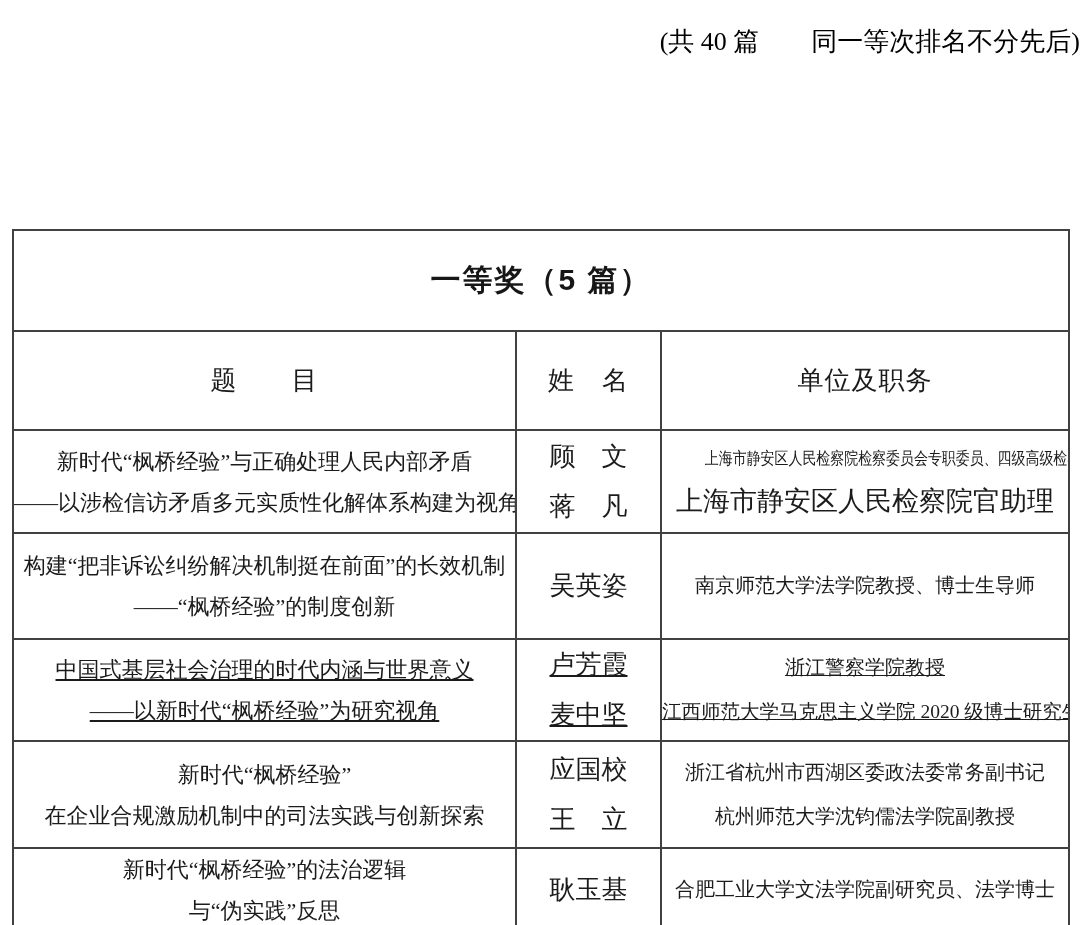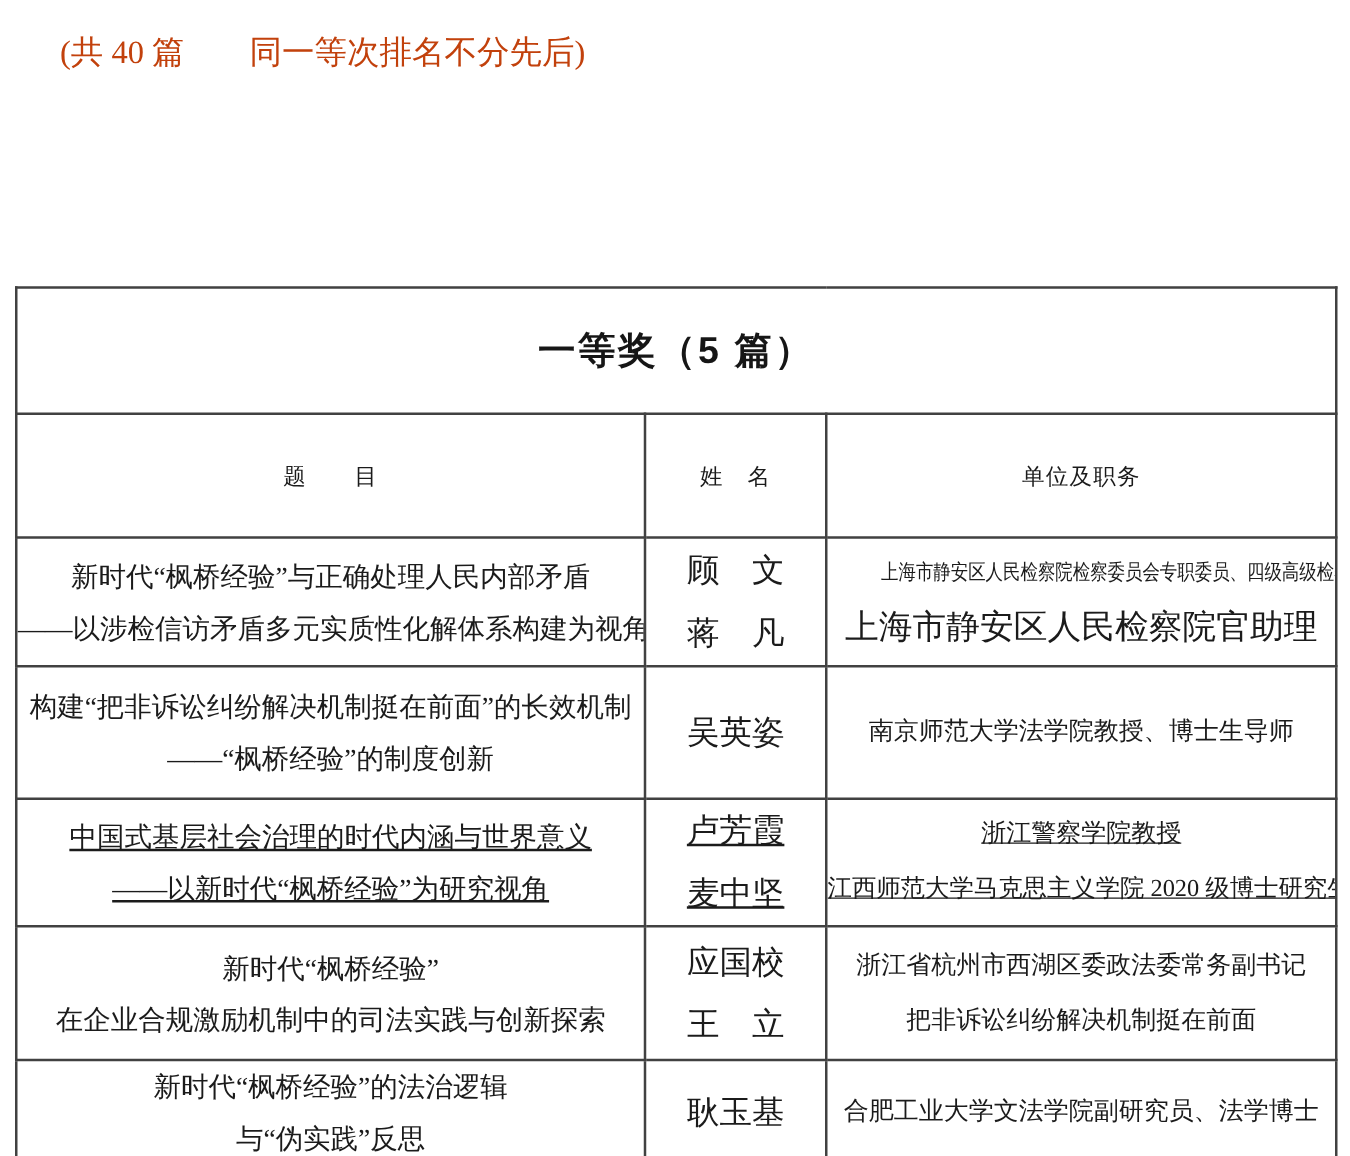--- a/index.html
+++ b/index.html
@@ -16,23 +16,23 @@
     margin: 0; padding-top: 14px;
     text-align: center;
     font-family: "Liberation Serif", "DejaVu Serif", serif;
     font-weight: bold;
     font-size: 38px; line-height: 50px;
     letter-spacing: 1px;
     color: #111111;
   }
   .doc-subtitle {
     margin-top: 26px;
-    text-align: left;
+    text-align: right;
     font-size: 26px; line-height: 32px;
-    color: #c2410c;
+    color: #000000;
     margin-left: 48px;
   }
 
   table.award-table {
     position: absolute; left: 12px; top: 203px;
     width: 1056px;
     border-collapse: collapse;
     table-layout: fixed;
     background: #ffffff;
   }
@@ -49,21 +49,21 @@
     font-weight: bold;
     font-size: 30px;
     letter-spacing: 2px;
     color: #161616;
   }
   .cols-row th {
     height: 97px;
     text-align: center;
     font-family: Liberation Serif, serif;
     font-weight: 500;
-    font-size: 18px;
+    font-size: 26px;
     letter-spacing: 1px;
     color: #1b1b1b;
   }
 
   tbody tr:nth-child(1) { height: 103px; }
   tbody tr:nth-child(2) { height: 106px; }
   tbody tr:nth-child(3) { height: 97px; text-decoration: underline;  }
   tbody tr:nth-child(4) { height: 107px; }
   tbody tr:nth-child(5) { height: 76px; }
 
@@ -162,21 +162,21 @@
     <td class="cell title-cell">
             <div class="line ">新时代“枫桥经验”</div>
             <div class="line ">在企业合规激励机制中的司法实践与创新探索</div>
           </td>
     <td class="cell name-cell">
             <div class="line ">应国校</div>
             <div class="line ">王　立</div>
           </td>
     <td class="cell aff-cell">
             <div class="line"><span class="aff-md">浙江省杭州市西湖区委政法委常务副书记</span></div>
-            <div class="line"><span class="aff-md">把非诉讼纠纷解决机制挺在前面</span></div>
+            <div class="line"><span class="aff-md">杭州师范大学沈钧儒法学院副教授</span></div>
           </td>
   </tr>
 
   <tr class="data-row">
     <td class="cell title-cell">
             <div class="line ">新时代“枫桥经验”的法治逻辑</div>
             <div class="line ">与“伪实践”反思</div>
           </td>
     <td class="cell name-cell">
             <div class="line ">耿玉基</div>

